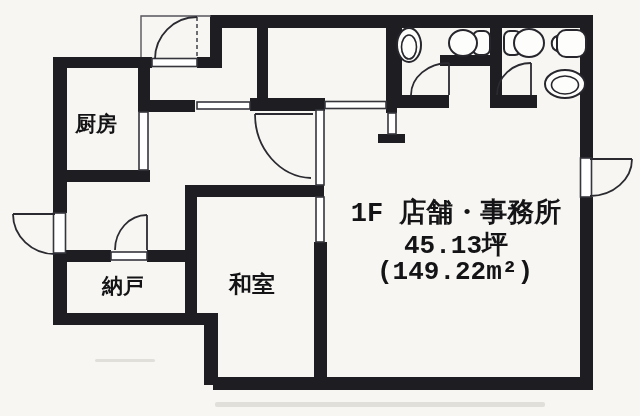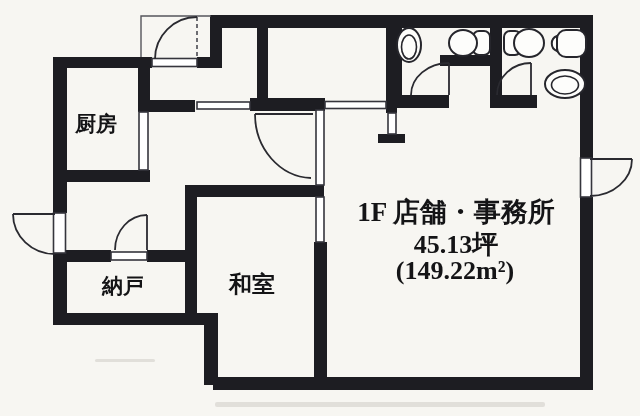--- a/index.html
+++ b/index.html
@@ -1,17 +1,17 @@
 <!DOCTYPE html>
 <html><head>
 <meta charset="utf-8">
 <style>
   html,body{margin:0;padding:0;background:#ffffff;}
   .stage{position:relative;width:640px;height:416px;background:#f7f6f2;overflow:hidden;
-         font-family:Liberation Serif, serif;}
+         font-family:Liberation Mono, monospace;}
   svg{display:block}
   .wall{fill:#1d1d22;}
   .thinline{fill:#ffffff;stroke:#35353c;stroke-width:1.6;}
   .arc{fill:none;stroke:#2a2a30;stroke-width:1.8;}
   .panel{stroke:#2a2a30;stroke-width:1.8;fill:none;}
   .panel-dash{stroke:#4a4a52;stroke-width:1.6;stroke-dasharray:4 3;fill:none;}
   .porchline{fill:none;stroke:#55555c;stroke-width:1.4;}
   .fixture{fill:#fdfdfb;stroke:#26262c;stroke-width:2;}
   .fixture-inner{fill:none;stroke:#26262c;stroke-width:1.6;}
   .room-label{fill:#141416;font-weight:700;}

